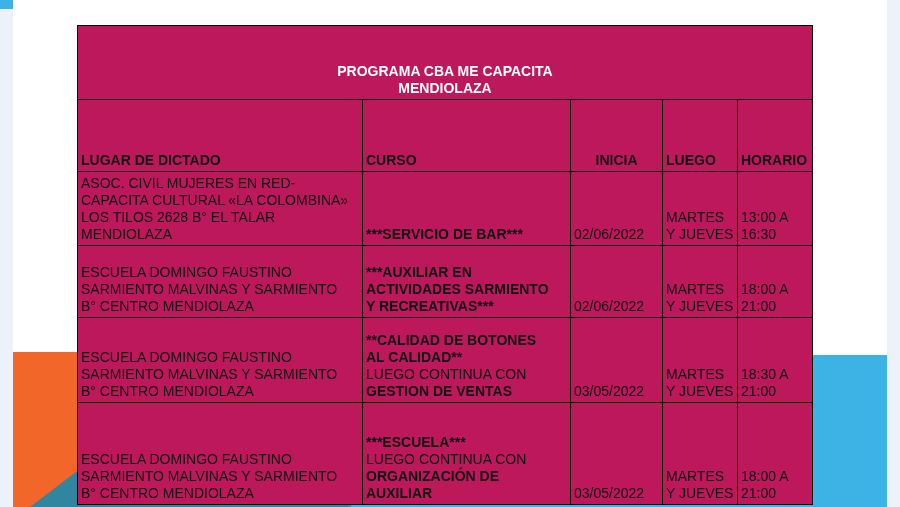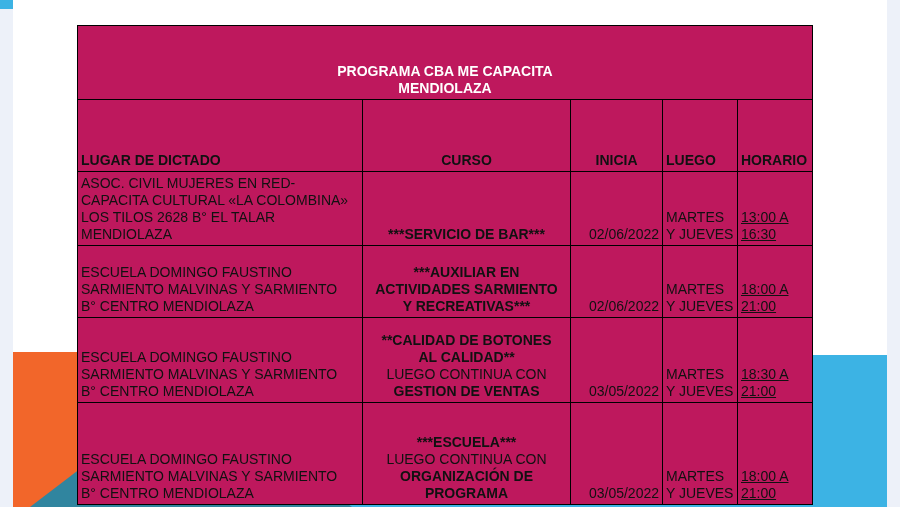--- a/index.html
+++ b/index.html
@@ -45,34 +45,34 @@
     height: 47px;
     border: 2px solid #000000;
   }
   tr.header-row td {
     background: #93D9F7;
     font-weight: bold;
     font-size: 11.5px;
     height: 50px;
     padding-bottom: 1px;
   }
-  tr.header-row td.col-curso   { text-align: center; }
+  tr.header-row td.col-curso   { text-align: left; }
   tr.header-row td.col-inicia  { text-align: center; padding-right: 1px; }
   tr.header-row td.col-dias    { padding-left: 2px; }
   tr.header-row td.col-horario { padding-left: 2px; }
 
   tbody tr:nth-child(1) { height: 74px; }
   tbody tr:nth-child(2) { height: 72px; }
   tbody tr:nth-child(3) { height: 85px; }
   tbody tr:nth-child(4) { height: 102px; }
 
-  td.curso-cell  { text-align: center; }
-  td.inicia-cell { text-align: right; padding-right: 1px; }
+  td.curso-cell  { }
+  td.inicia-cell { padding-right: 1px; }
   td.dias-cell   { padding-left: 2px; padding-right: 0; }
-  td.horario-cell{ padding-left: 2px; padding-right: 0; text-decoration: underline; }
+  td.horario-cell{ padding-left: 2px; padding-right: 0; }
   .line { white-space: nowrap; }
   .line.bold { font-weight: bold; }
 </style>
 </head>
 <body>
 
 <div id="slide">
 
   <svg id="deco-svg" width="900" height="507" viewBox="0 0 900 507">
     <rect x="0" y="0" width="13" height="507" fill="#EDF1F9"></rect>
@@ -173,21 +173,21 @@
         <tr>
       <td class="lugar-cell">
             <div class="line">ESCUELA DOMINGO FAUSTINO</div>
             <div class="line">SARMIENTO MALVINAS Y SARMIENTO</div>
             <div class="line">B° CENTRO MENDIOLAZA</div>
           </td>
       <td class="curso-cell">
             <div class="line bold">***ESCUELA***</div>
             <div class="line">LUEGO CONTINUA CON</div>
             <div class="line bold">ORGANIZACIÓN DE</div>
-            <div class="line bold">PROGRAMA</div>
+            <div class="line bold">AUXILIAR</div>
           </td>
       <td class="inicia-cell">03/05/2022</td>
       <td class="dias-cell">
             <div class="line">MARTES</div>
             <div class="line">Y JUEVES</div>
           </td>
       <td class="horario-cell">
             <div class="line">18:00 A</div>
             <div class="line">21:00</div>
           </td>

